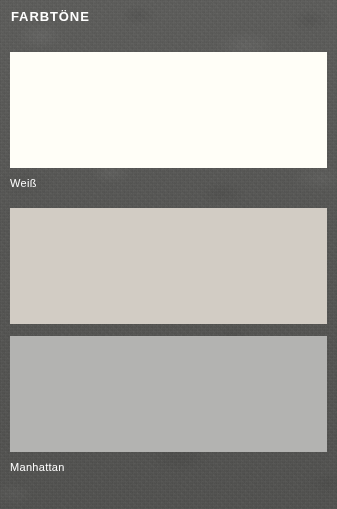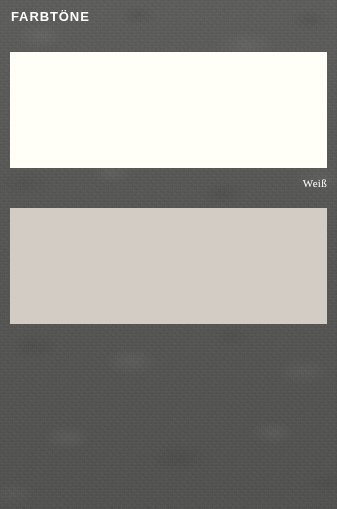--- a/index.html
+++ b/index.html
@@ -111,30 +111,29 @@
 
   .swatch-chip {
     width: 100%;
     height: 116px;
     box-sizing: border-box;
     display: block;
   }
 
   .swatch-label {
     display: block;
-    text-align: right;
+    text-align: left;
     color: #ffffff;
     font-size: 11px;
     font-weight: normal;
     letter-spacing: .3px;
     line-height: 14px;
     padding-top: 8px;
     padding-bottom: 6px;
     white-space: nowrap;
-    font-family: Liberation Serif, serif;
   }
 </style>
 </head>
 <body>
 
 <div id="page" style="background-color: #0369a1;">
 
   <div id="texture-layer"></div>
   <div id="grain-layer"></div>
 
@@ -148,17 +147,21 @@
 
       <div class="swatch-item">
         <span class="swatch-chip" style="background-color: rgb(255, 254, 247);"></span>
         <span class="swatch-label" style="color: rgb(255, 255, 255);">Weiß</span>
       </div>
 
       <div class="swatch-item">
         <span class="swatch-chip" style="background-color: rgb(210, 204, 196);"></span>
       </div>
 
+      <div class="swatch-item">
+        <span class="swatch-chip" style="background-color: rgb(179, 179, 177);"></span>
+        <span class="swatch-label" style="color: rgb(255, 255, 255);">Manhattan</span>
+      </div>
 
     </div>
 
   </div>
 </div>
 
 </body></html>

